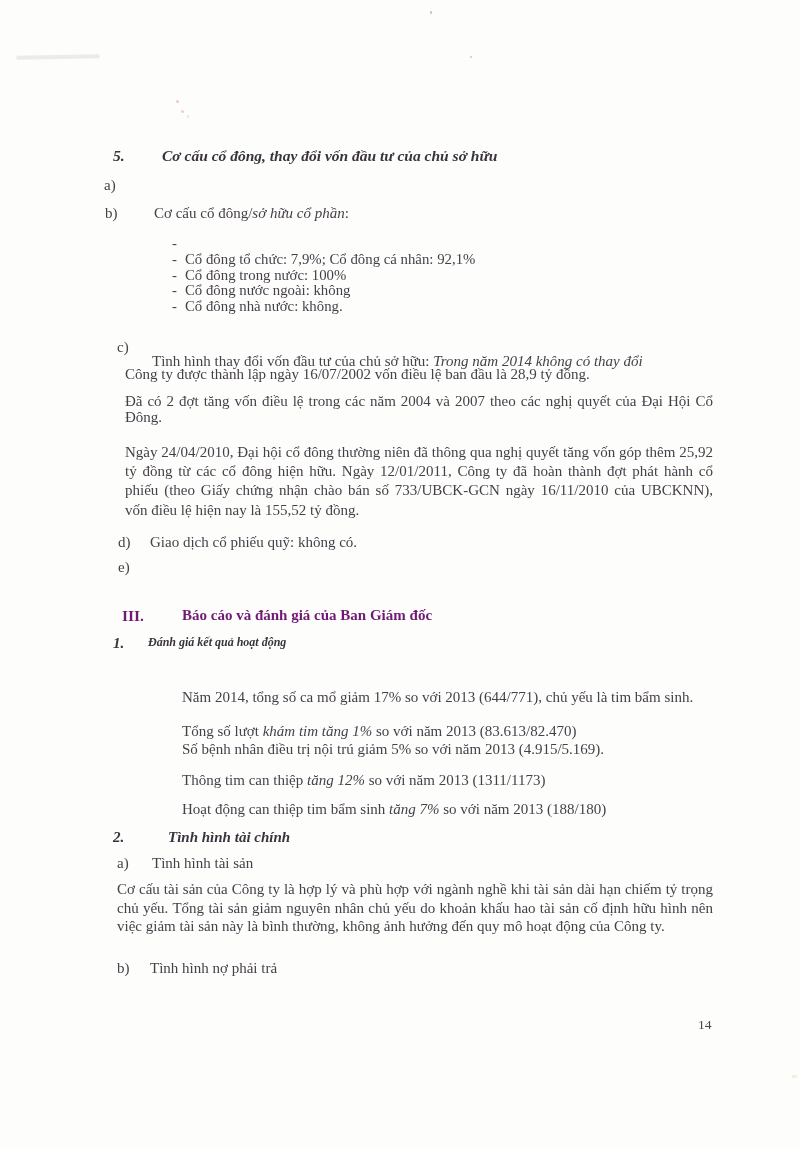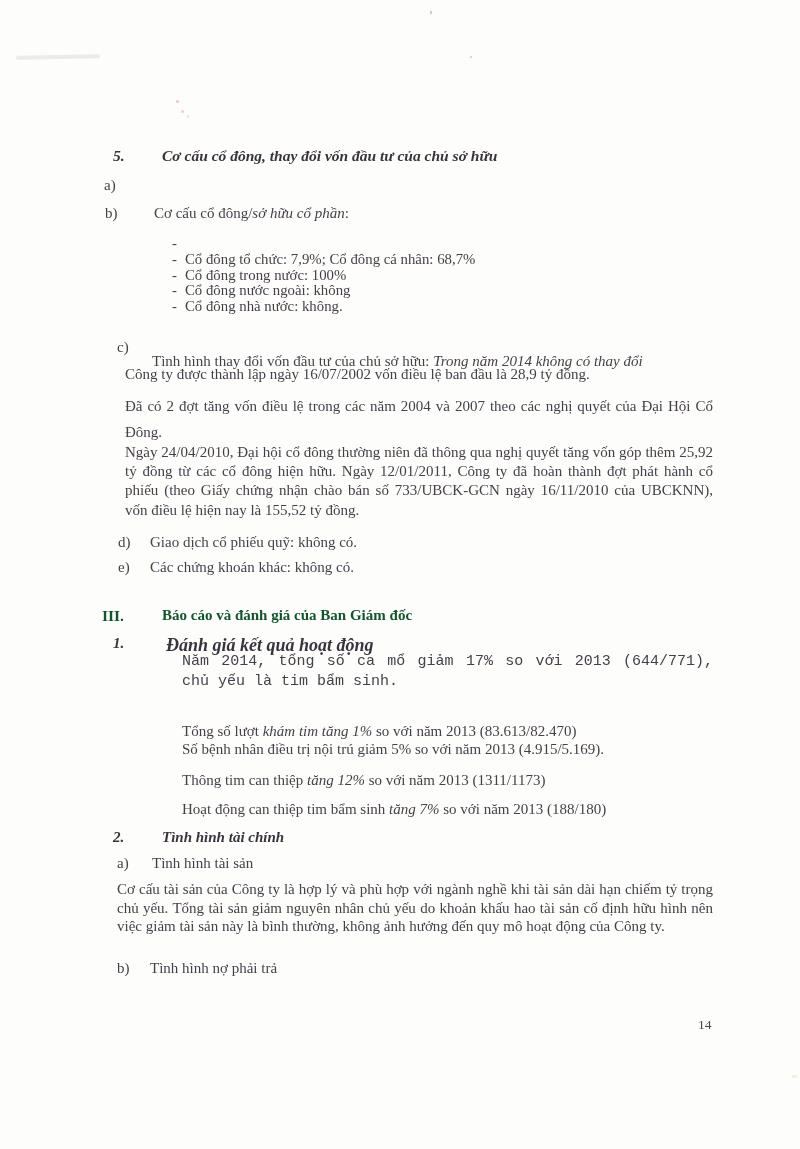--- a/index.html
+++ b/index.html
@@ -11,21 +11,21 @@
     background: #fdfdfb;
     font-family: "Liberation Serif", serif;
     color: #453f49;
     overflow: hidden;
   }
   .abs { position: absolute; }
   .body-txt { font-size: 15px; line-height: 18.6px; }
   .nowrap { white-space: nowrap; }
   .just { text-align: justify; }
   .bi { font-weight: bold; font-style: italic; color: #39333d; }
-  .b  { font-weight: bold; color: #14532d; }
+  .b  { font-weight: bold; color: #701a75; margin-left: 20px; }
   .it { font-style: italic; }
   .bullet-txt { font-size: 14.8px; line-height: 15.8px; }
   .pagenum { font-size: 13.5px; color: #4c4650; }
   .artifact { position: absolute; pointer-events: none; }
 </style>
 </head>
 <body>
 
 <div class="page">
 
@@ -41,64 +41,63 @@
   <div class="abs bi nowrap" style="top:147px;left:162px;font-size:15.5px;">Cơ cấu cổ đông, thay đổi vốn đầu tư của chủ sở hữu</div>
 
   <div class="abs body-txt nowrap" style="top:176px;left:104px;">a)</div>
 
   <div class="abs body-txt nowrap" style="top:204px;left:105px;">b)</div>
   <div class="abs body-txt nowrap" style="top:204px;left:154px;"><span>Cơ cấu cổ đông/</span><span class="it">sở hữu cổ phần</span><span>:</span></div>
 
   <div class="abs bullet-txt nowrap" style="top:236px;left:172px;">-</div>
 
   <div class="abs bullet-txt nowrap" style="top:252px;left:172px;">-</div>
-  <div class="abs bullet-txt nowrap" style="top:252px;left:185px;">Cổ đông tổ chức: 7,9%; Cổ đông cá nhân: 68,7%</div>
+  <div class="abs bullet-txt nowrap" style="top:252px;left:185px;">Cổ đông tổ chức: 7,9%; Cổ đông cá nhân: 92,1%</div>
 
   <div class="abs bullet-txt nowrap" style="top:268px;left:172px;">-</div>
   <div class="abs bullet-txt nowrap" style="top:268px;left:185px;">Cổ đông trong nước: 100%</div>
 
   <div class="abs bullet-txt nowrap" style="top:283px;left:172px;">-</div>
   <div class="abs bullet-txt nowrap" style="top:283px;left:185px;">Cổ đông nước ngoài: không</div>
 
   <div class="abs bullet-txt nowrap" style="top:299px;left:172px;">-</div>
   <div class="abs bullet-txt nowrap" style="top:299px;left:185px;">Cổ đông nhà nước: không.</div>
 
   <div class="abs body-txt nowrap" style="top:338px;left:117px;">c)</div>
   <div class="abs body-txt nowrap" style="top:338px;left:152px;margin-top:14px;"><span>Tình hình thay đổi vốn đầu tư của chủ sở hữu: </span><span class="it">Trong năm 2014 không có thay đổi</span></div>
 
   <div class="abs body-txt nowrap" style="top:365px;left:125px;">Công ty được thành lập ngày 16/07/2002 vốn điều lệ ban đầu là 28,9 tỷ đồng.</div>
 
-  <div class="abs body-txt just" style="top:393px;left:125px;width:588px;line-height:26px;">Đã có 2 đợt tăng vốn điều lệ trong các năm 2004 và 2007 theo các nghị quyết của Đại Hội Cổ Đông.</div>
+  <div class="abs body-txt just" style="top:393px;left:125px;width:588px;line-height:16px;">Đã có 2 đợt tăng vốn điều lệ trong các năm 2004 và 2007 theo các nghị quyết của Đại Hội Cổ Đông.</div>
 
   <div class="abs body-txt just" style="top:443px;left:125px;width:588px;line-height:19.2px;">Ngày 24/04/2010, Đại hội cổ đông thường niên đã thông qua nghị quyết tăng vốn góp thêm 25,92 tỷ đồng từ các cổ đông hiện hữu. Ngày 12/01/2011, Công ty đã hoàn thành đợt phát hành cổ phiếu (theo Giấy chứng nhận chào bán số 733/UBCK-GCN ngày 16/11/2010 của UBCKNN), vốn điều lệ hiện nay là 155,52 tỷ đồng.</div>
 
   <div class="abs body-txt nowrap" style="top:533px;left:118px;">d)</div>
   <div class="abs body-txt nowrap" style="top:533px;left:150px;">Giao dịch cổ phiếu quỹ: không có.</div>
 
   <div class="abs body-txt nowrap" style="top:558px;left:118px;">e)</div>
-  <div class="abs body-txt nowrap" style="top:558px;left:150px;">Các chứng khoán khác: không có.</div>
 
   <div class="abs b nowrap" style="top:607px;left:102px;font-size:15.5px;">III.</div>
   <div class="abs b nowrap" style="top:607px;left:162px;font-size:15px;">Báo cáo và đánh giá của Ban Giám đốc</div>
 
   <div class="abs bi nowrap" style="top:635px;left:113px;font-size:15px;">1.</div>
-  <div class="abs bi nowrap" style="top:635px;left:166px;font-size:18px;">Đánh giá kết quả hoạt động</div>
+  <div class="abs bi nowrap" style="top:635px;left:148px;font-size:12px;">Đánh giá kết quả hoạt động</div>
 
-  <div class="abs body-txt just" style="top:652px;left:182px;width:531px;line-height:19.5px;font-family:Liberation Mono, monospace;">Năm 2014, tổng số ca mổ giảm 17% so với 2013 (644/771), chủ yếu là tim bẩm sinh.</div>
+  <div class="abs body-txt just" style="top:688px;left:182px;width:531px;line-height:19.5px;">Năm 2014, tổng số ca mổ giảm 17% so với 2013 (644/771), chủ yếu là tim bẩm sinh.</div>
 
   <div class="abs body-txt nowrap" style="top:722px;left:182px;"><span>Tổng số lượt </span><span class="it">khám tim tăng 1%</span><span> so với năm 2013 (83.613/82.470)</span></div>
 
   <div class="abs body-txt nowrap" style="top:740px;left:182px;">Số bệnh nhân điều trị nội trú giảm 5% so với năm 2013 (4.915/5.169).</div>
 
   <div class="abs body-txt nowrap" style="top:771px;left:182px;"><span>Thông tim can thiệp </span><span class="it">tăng 12%</span><span> so với năm 2013 (1311/1173)</span></div>
 
   <div class="abs body-txt nowrap" style="top:800px;left:182px;"><span>Hoạt động can thiệp tim bẩm sinh </span><span class="it">tăng 7%</span><span> so với năm 2013 (188/180)</span></div>
 
   <div class="abs bi nowrap" style="top:829px;left:113px;font-size:15px;">2.</div>
-  <div class="abs bi nowrap" style="top:829px;left:162px;font-size:15px;">Tình hình tài chính</div>
+  <div class="abs bi nowrap" style="top:829px;left:168px;font-size:15px;">Tình hình tài chính</div>
 
   <div class="abs body-txt nowrap" style="top:854px;left:117px;">a)</div>
   <div class="abs body-txt nowrap" style="top:854px;left:152px;">Tình hình tài sản</div>
 
   <div class="abs body-txt just" style="top:880px;left:117px;width:596px;line-height:18.7px;">Cơ cấu tài sản của Công ty là hợp lý và phù hợp với ngành nghề khi tài sản dài hạn chiếm tỷ trọng chủ yếu. Tổng tài sản giảm nguyên nhân chủ yếu do khoản khấu hao tài sản cố định hữu hình nên việc giảm tài sản này là bình thường, không ảnh hưởng đến quy mô hoạt động của Công ty.</div>
 
   <div class="abs body-txt nowrap" style="top:959px;left:117px;">b)</div>
   <div class="abs body-txt nowrap" style="top:959px;left:150px;">Tình hình nợ phải trả</div>
 
   <div class="abs pagenum" style="top:1017px;left:698px;">14</div>

